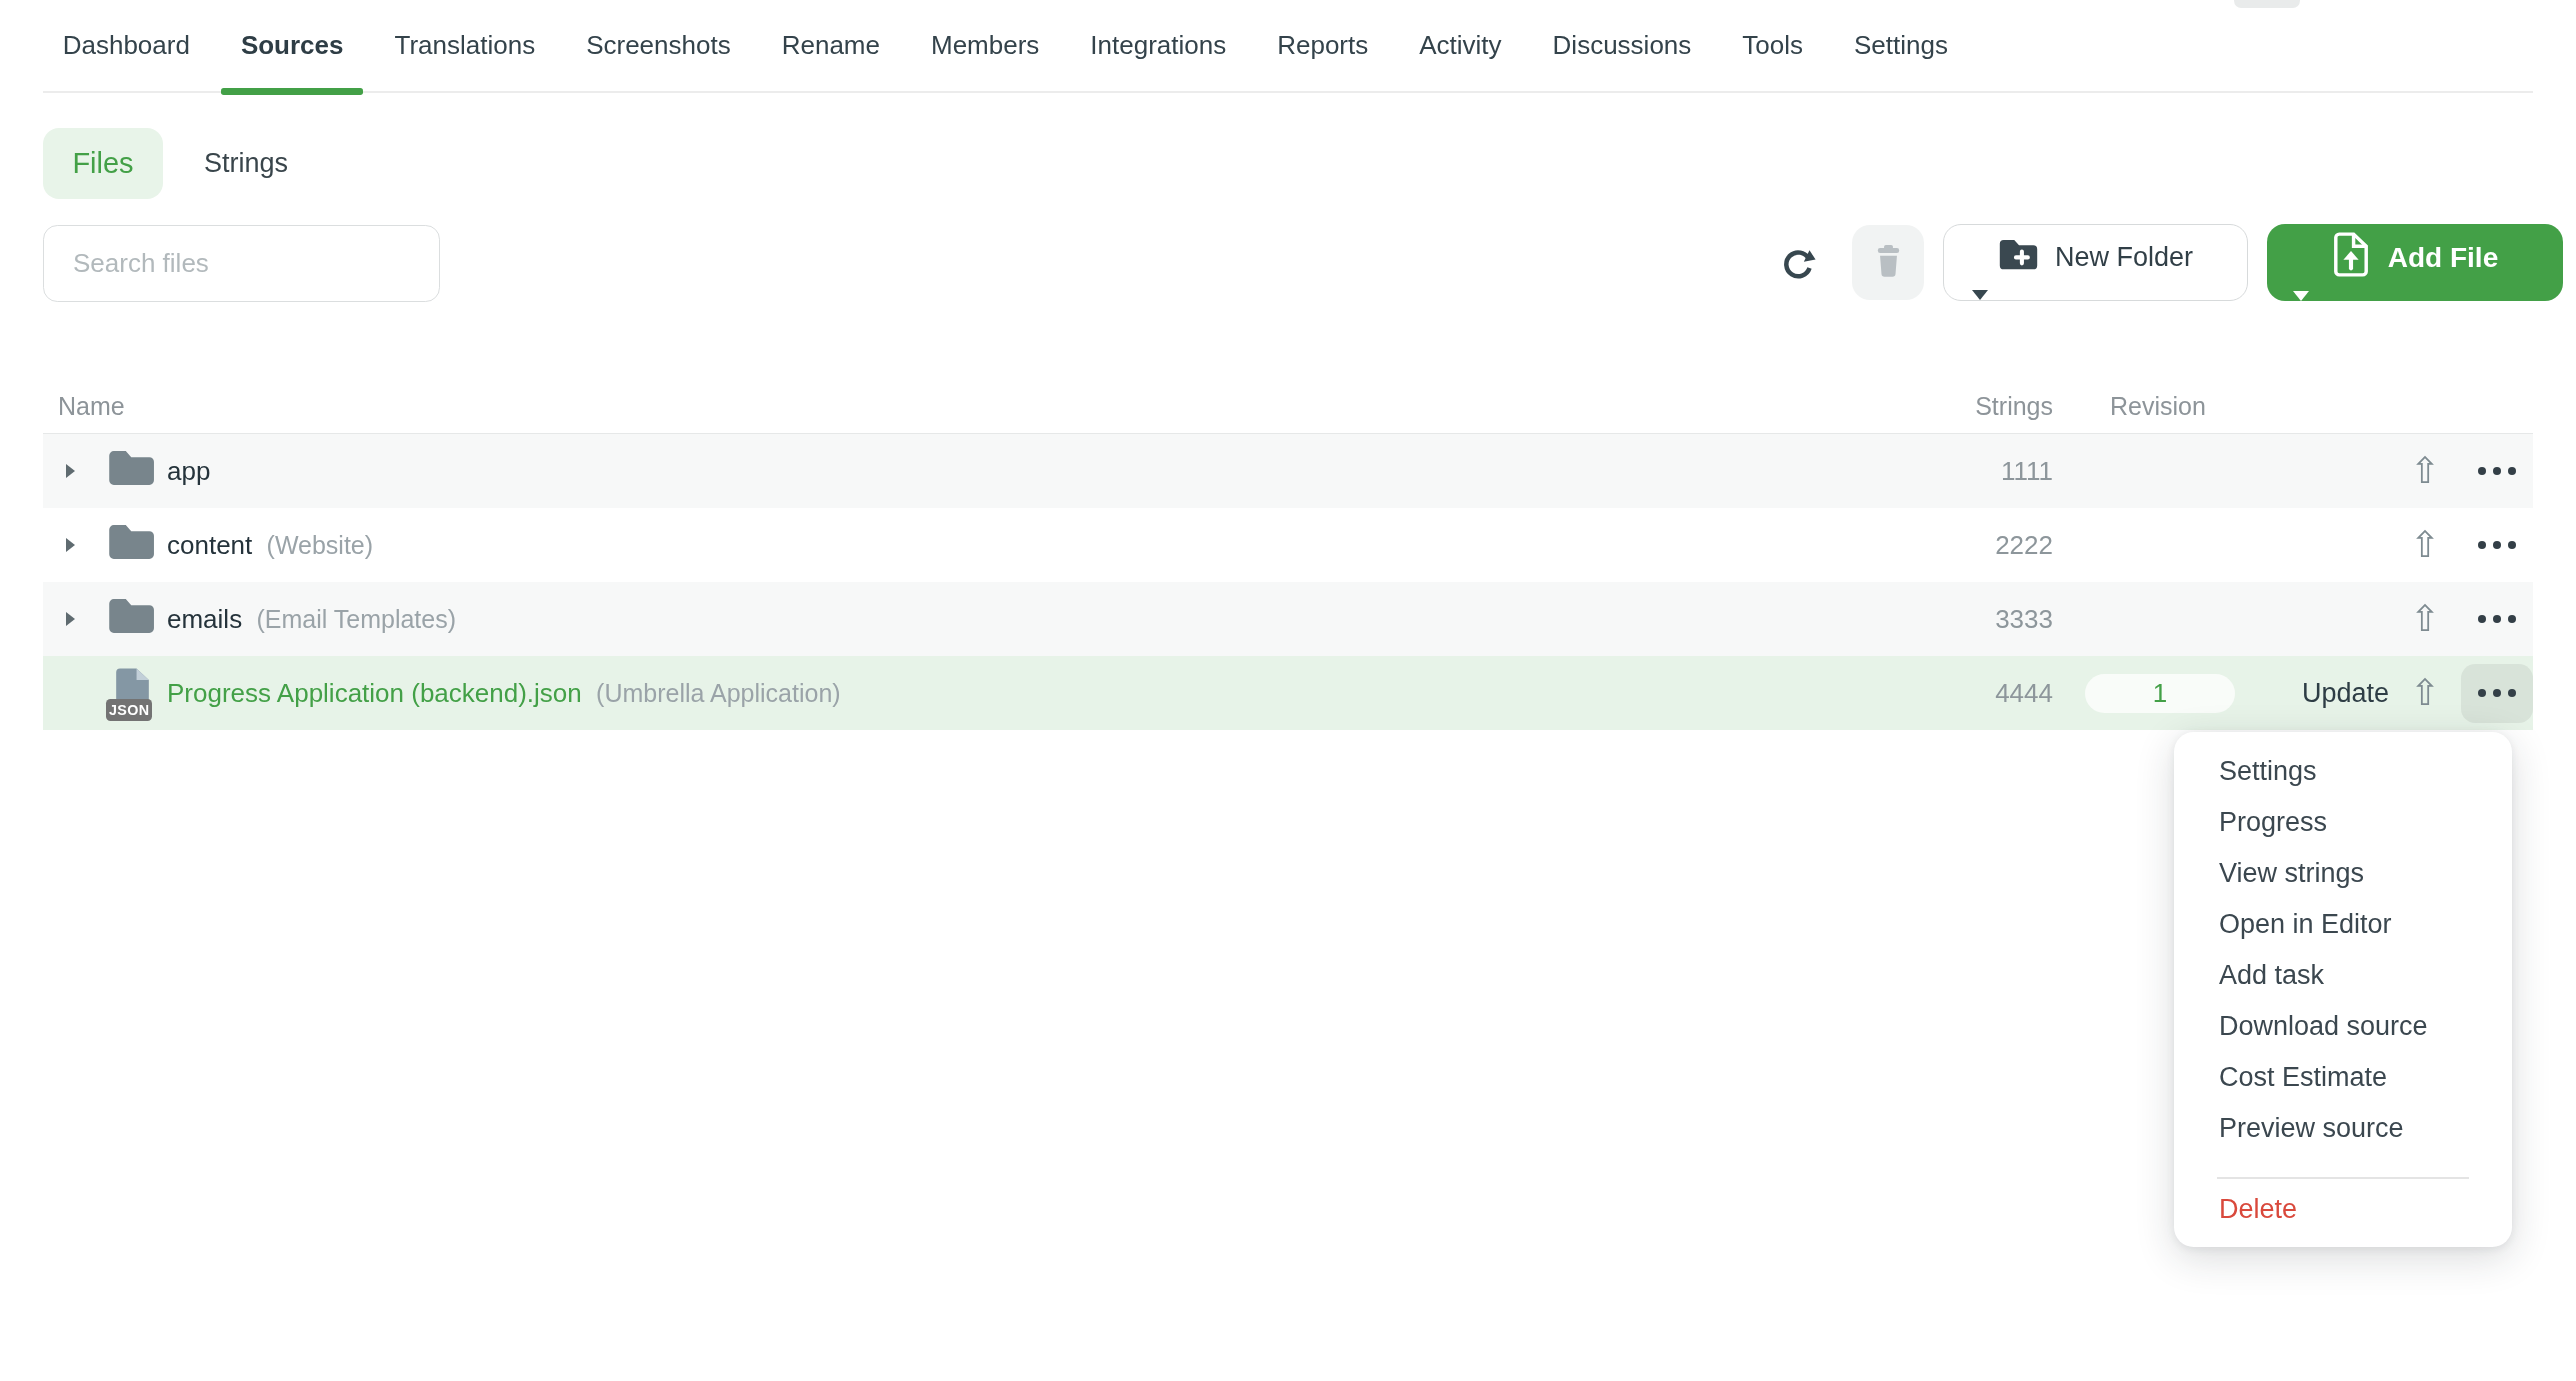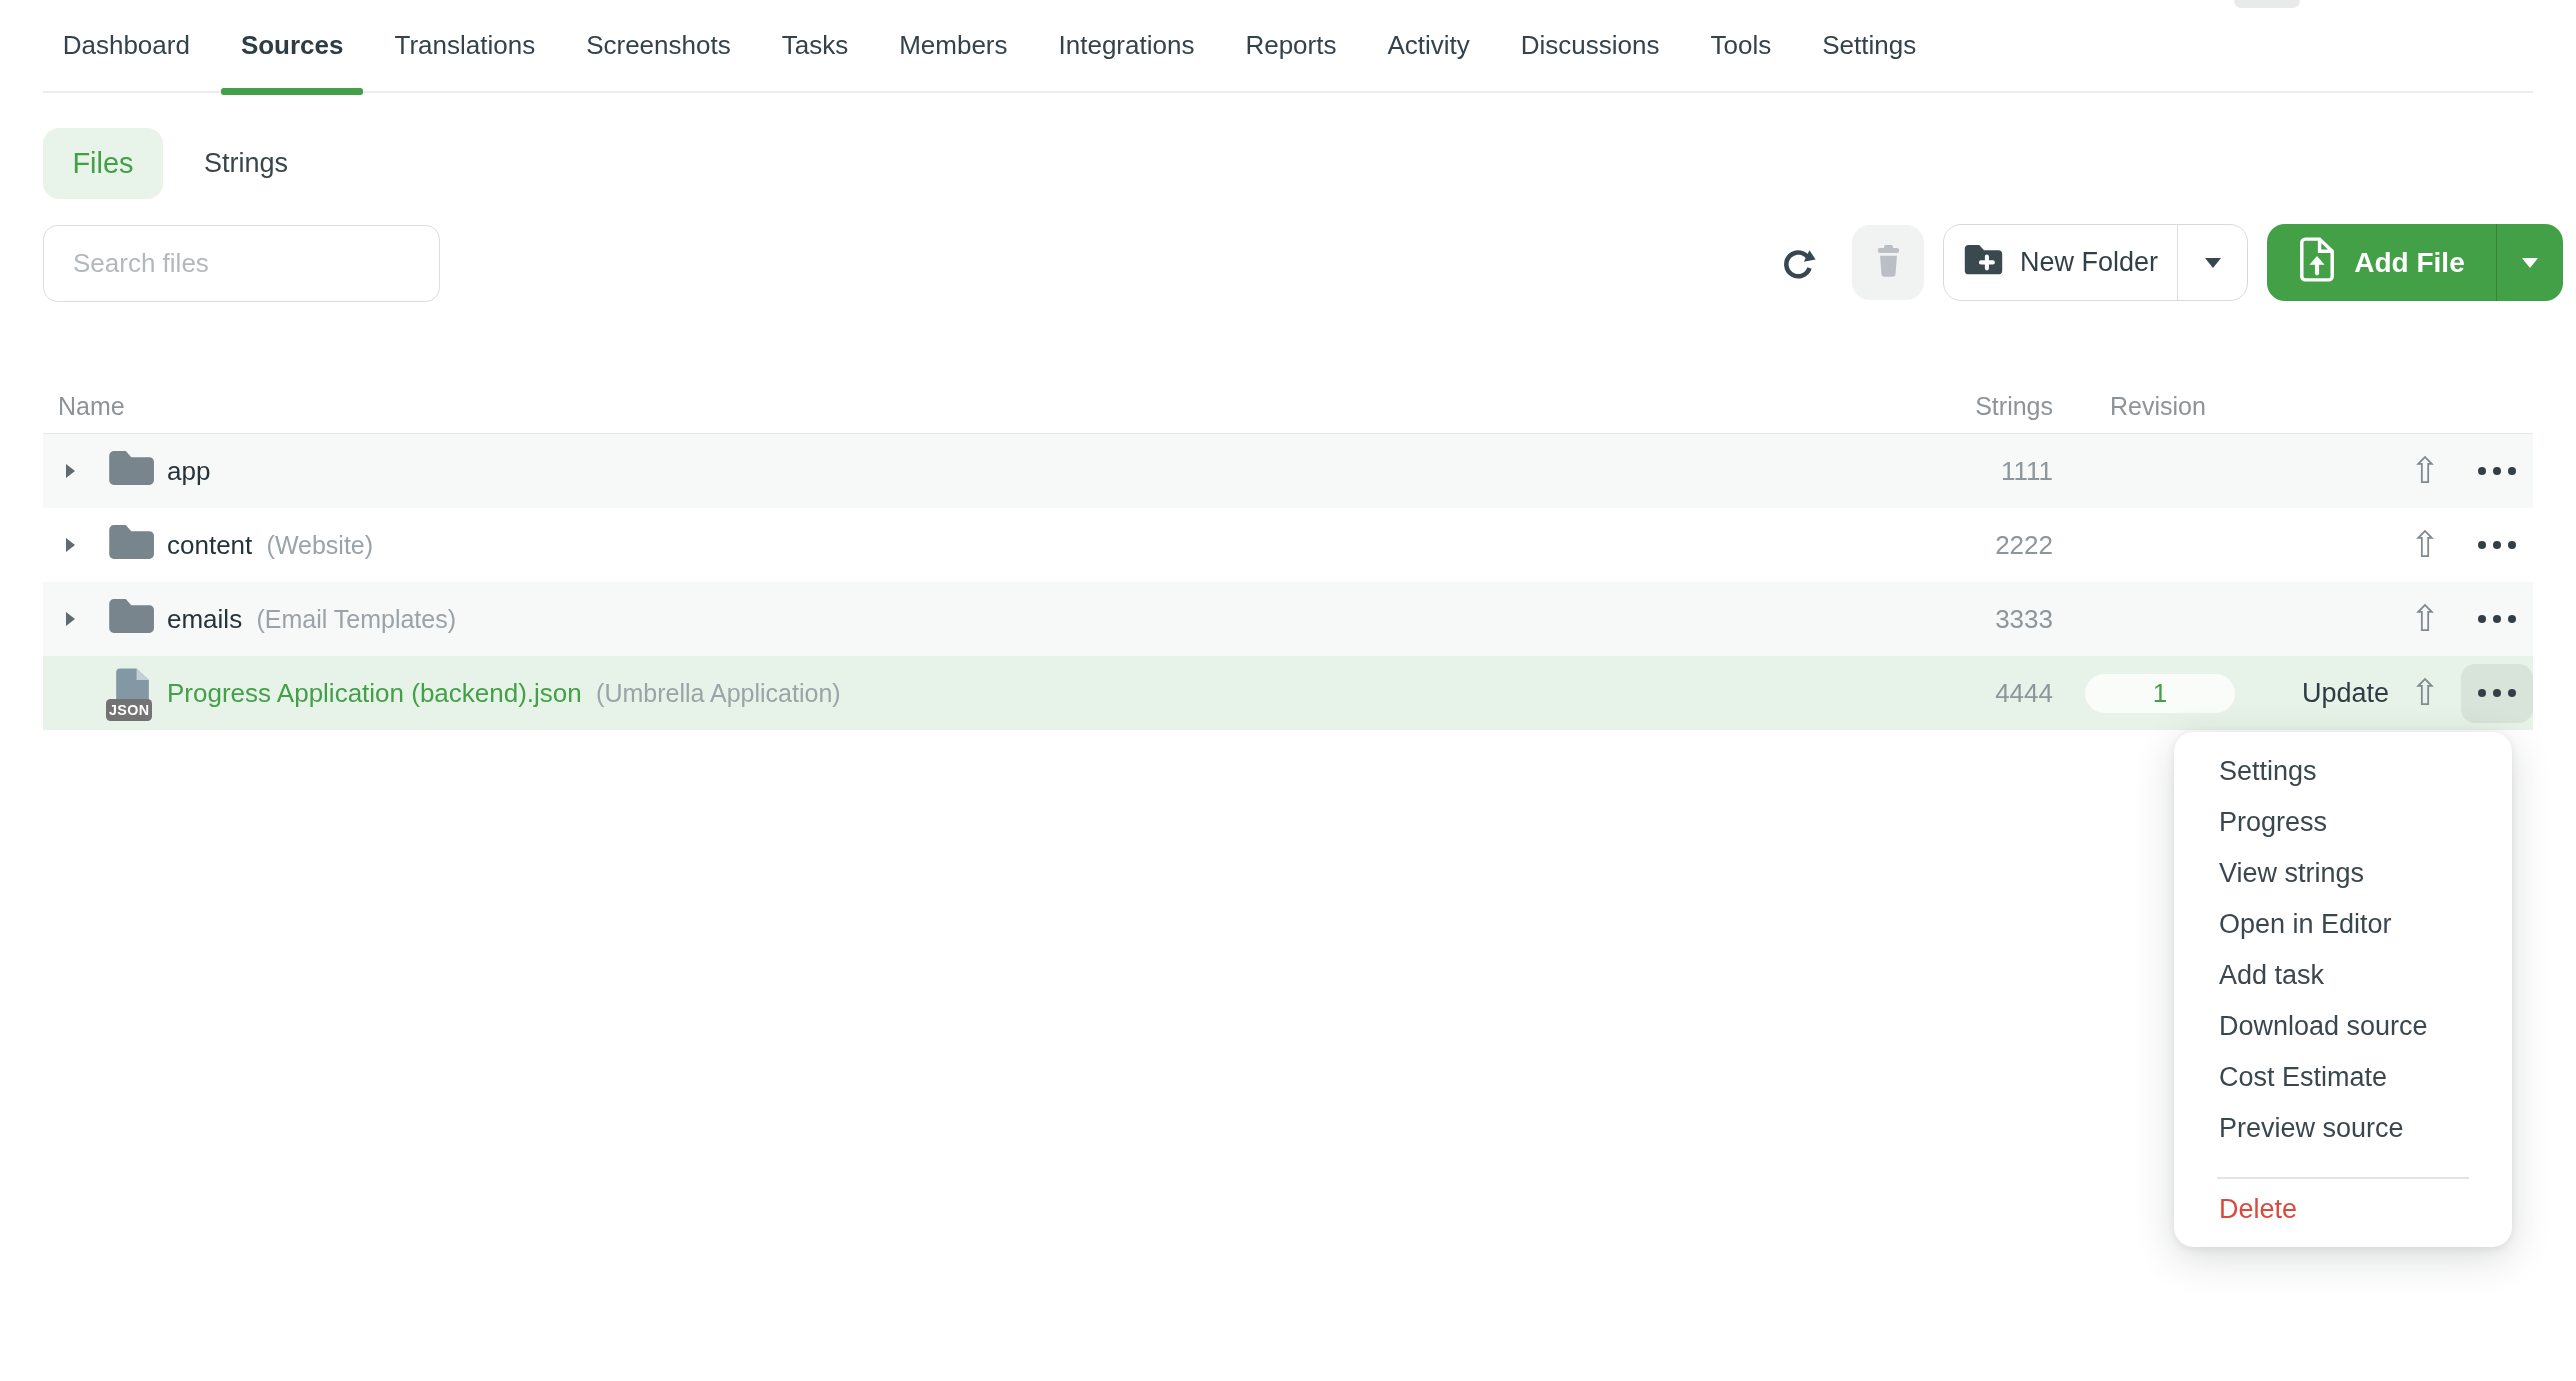--- a/index.html
+++ b/index.html
@@ -54,21 +54,21 @@
   .icon-btn-refresh { position:absolute; left:1776px; top:243px; width:43px; height:43px;
     display:flex; align-items:center; justify-content:center; cursor:pointer; background:none; border:none; }
   .icon-btn-trash {
     position:absolute; left:1852px; top:225px; width:72px; height:75px;
     background:#f1f3f3; border:none; border-radius:18px;
     display:flex; align-items:center; justify-content:center;
   }
 
   .split-btn {
     position:absolute; top:224px; height:77px; display:flex; align-items:stretch;
-    border-radius:18px; overflow:hidden; cursor:pointer;
+    border-radius:18px; overflow:hidden; cursor:pointer;flex-direction:column;
   }
   .btn-new-folder { left:1943px; width:305px; background:#fff; border:1.8px solid #d7dadb; }
   .btn-new-folder .main {
     flex:1; display:flex; align-items:center; justify-content:center; gap:16px;
     font-size:27px; font-weight:500; color:#313f47;
   }
   .btn-new-folder .caret-sect { width:70px; display:flex; align-items:center; justify-content:center;
     border-left:1.8px solid #dcdfe0; }
   .btn-add-file { left:2267px; width:296px; background:var(--color-accent,#43a047); }
   .btn-add-file .main {
@@ -156,21 +156,21 @@
 </head>
 <body>
 
 <div class="top-artifact"></div>
 
 <nav class="navbar">
   <div class="nav-item">Dashboard</div>
   <div class="nav-item active">Sources</div>
   <div class="nav-item">Translations</div>
   <div class="nav-item">Screenshots</div>
-  <div class="nav-item">Tasks</div>
+  <div class="nav-item">Rename</div>
   <div class="nav-item">Members</div>
   <div class="nav-item">Integrations</div>
   <div class="nav-item">Reports</div>
   <div class="nav-item">Activity</div>
   <div class="nav-item">Discussions</div>
   <div class="nav-item">Tools</div>
   <div class="nav-item">Settings</div>
 </nav>
 
 <div class="subtabs">

